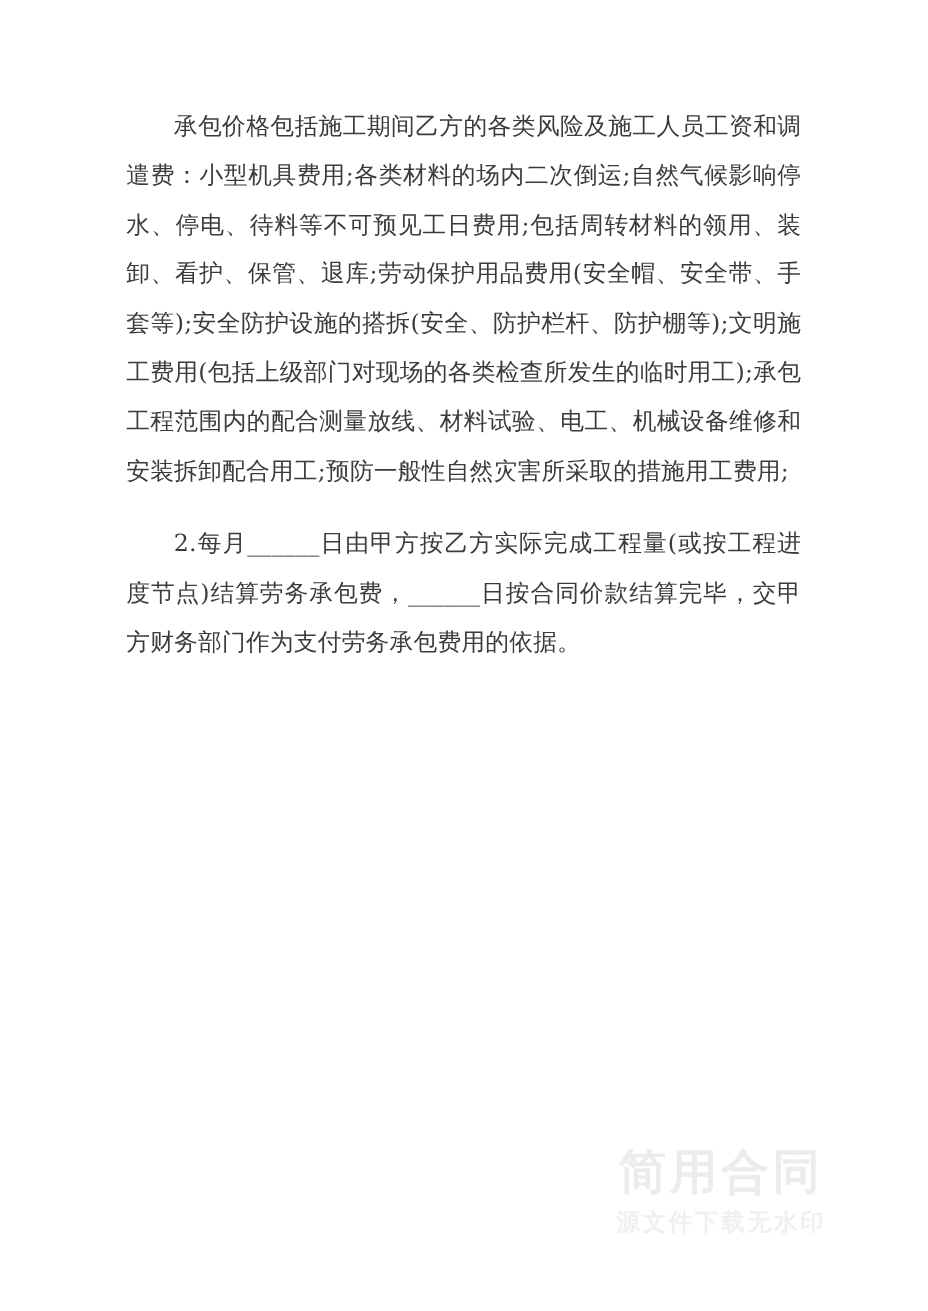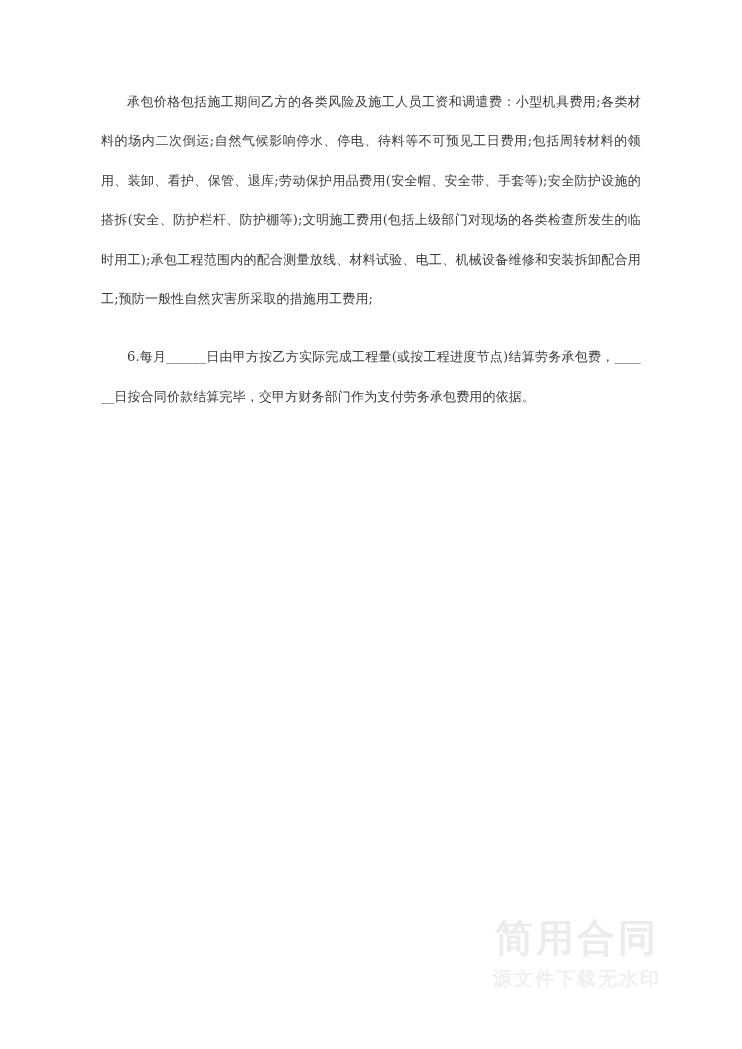--- a/index.html
+++ b/index.html
@@ -27,21 +27,21 @@
 
   .doc-body {
     position: absolute;
     left: 101px;
     top: 82px;
     width: 540px;
   }
 
   
   .para {
-    font-size: 13px;
+    font-size: 19px;
     line-height: 39.4px;
     color: #3b3b3b;
     text-align: justify;
     text-justify: inter-ideograph;
     letter-spacing: 0.15px;
     margin: 0 0 19px 0;
     white-space: normal;
     word-break: break-all;
     -webkit-font-smoothing: antialiased;
   }
@@ -86,21 +86,21 @@
 <body>
 
 <div class="page">
 
   <div class="doc-body">
 
     <p class="para indent">承包价格包括施工期间乙方的各类风险及施工人员工资和调遣费：小型机具费用;各类材料的场内二次倒运;自然气候影响停水、停电、待料等不可预见工日费用;包括周转材料的领用、装卸、看护、保管、退库;劳动保护用品费用(安全帽、安全带、手套等);安全防护设施的搭拆(安全、防护栏杆、防护棚等);文明施工费用(包括上级部门对现场的各类检查所发生的临时用工);承包工程范围内的配合测量放线、材料试验、电工、机械设备维修和安装拆卸配合用工;预防一般性自然灾害所采取的措施用工费用;</p>
 
 
 
-    <p class="para indent">6.每月______日由甲方按乙方实际完成工程量(或按工程进度节点)结算劳务承包费，______日按合同价款结算完毕，交甲方财务部门作为支付劳务承包费用的依据。</p>
+    <p class="para indent">2.每月______日由甲方按乙方实际完成工程量(或按工程进度节点)结算劳务承包费，______日按合同价款结算完毕，交甲方财务部门作为支付劳务承包费用的依据。</p>
 
 
   </div>
 
   <div class="watermark">
     <div class="wm-main">简用合同</div>
     <div class="wm-sub">源文件下载无水印</div>
   </div>
 
 </div>

